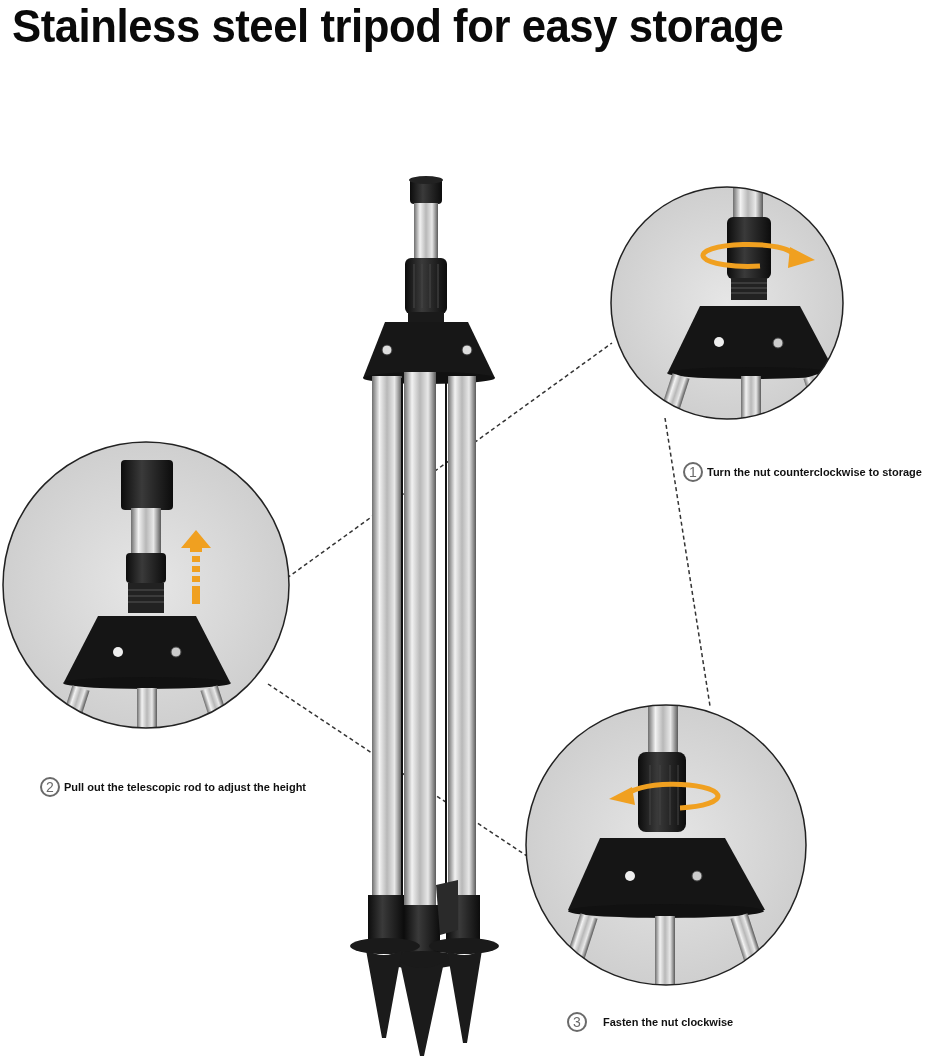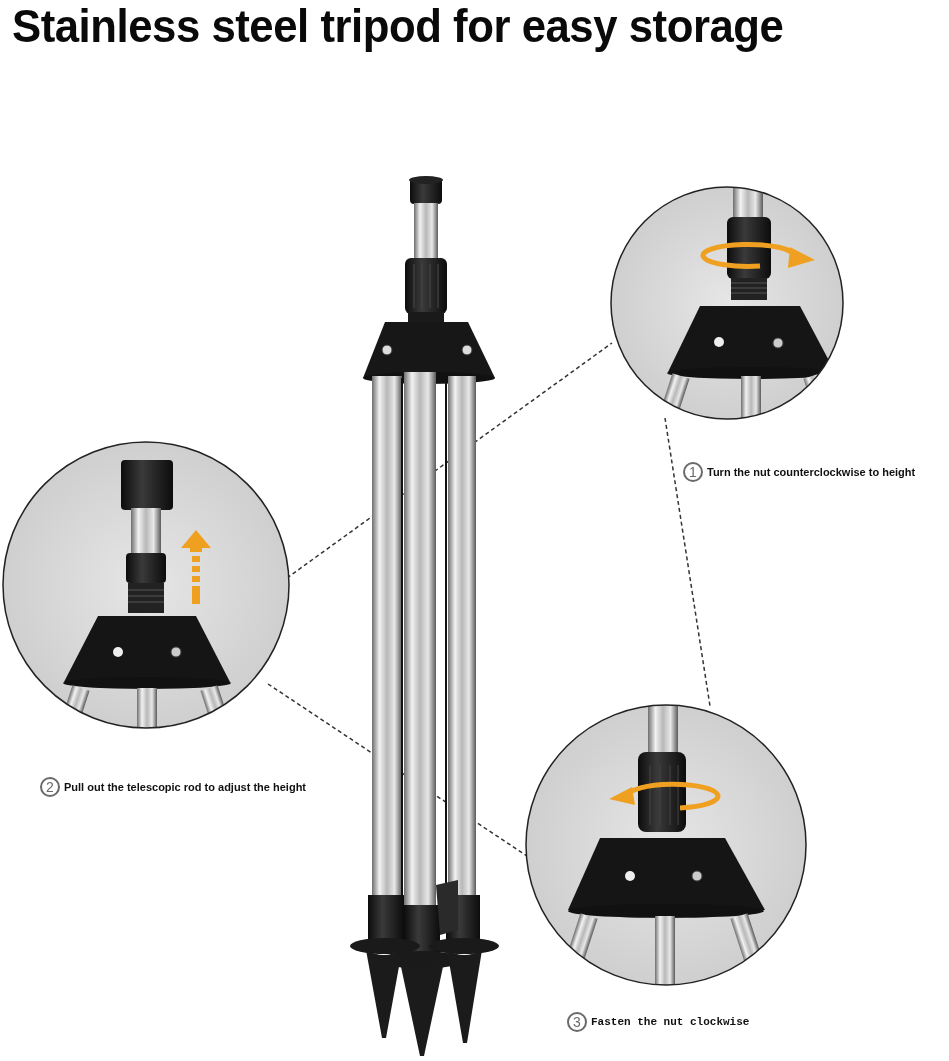--- a/index.html
+++ b/index.html
@@ -182,24 +182,24 @@
     <circle cx="666" cy="845" r="140" fill="none" stroke="#222" stroke-width="1.5"></circle>
     <g fill="none" stroke="#f0a020" stroke-width="5">
       <path d="M628 796 A45 12 0 1 1 680 808"></path>
     </g>
     <path d="M632 787 L609 799 L635 805 Z" fill="#f0a020"></path>
   </g>
 </svg>
 
 <div class="caption" style="left:683px; top:462px;">
   <span class="num">1</span>
-  <span>Turn the nut counterclockwise to height</span>
+  <span>Turn the nut counterclockwise to storage</span>
 </div>
 
 <div class="caption" style="left:40px; top:777px;">
   <span class="num">2</span>
   <span>Pull out the telescopic rod to adjust the height</span>
 </div>
 
 <div class="caption" style="left:567px; top:1012px;">
   <span class="num">3</span>
-  <span style="margin-left:0;font-family:Liberation Mono, monospace;">Fasten the nut clockwise</span>
+  <span style="margin-left:12px;">Fasten the nut clockwise</span>
 </div>
 
 </body></html>

